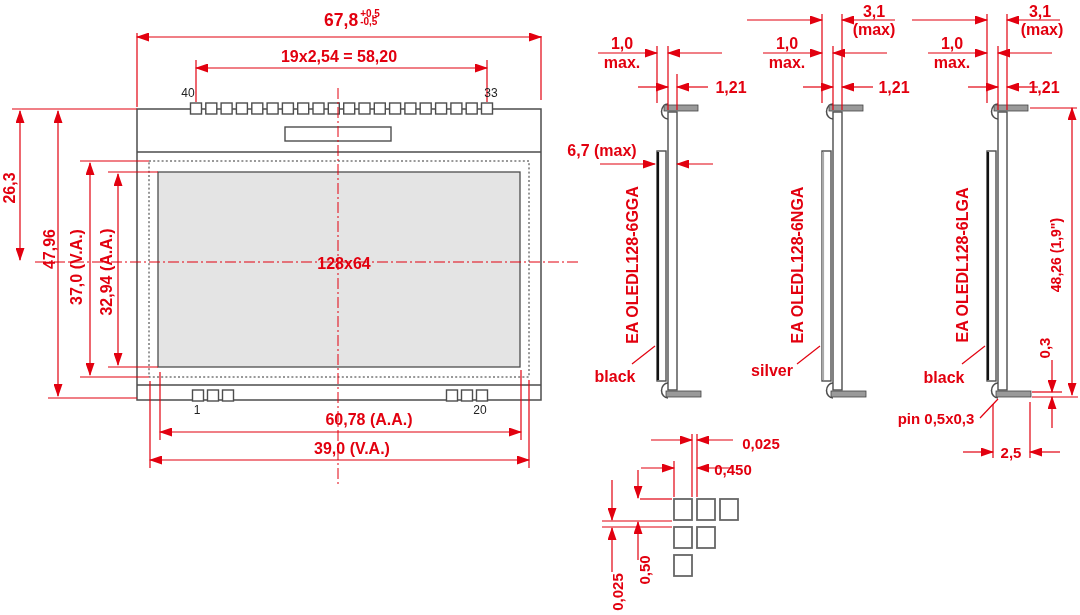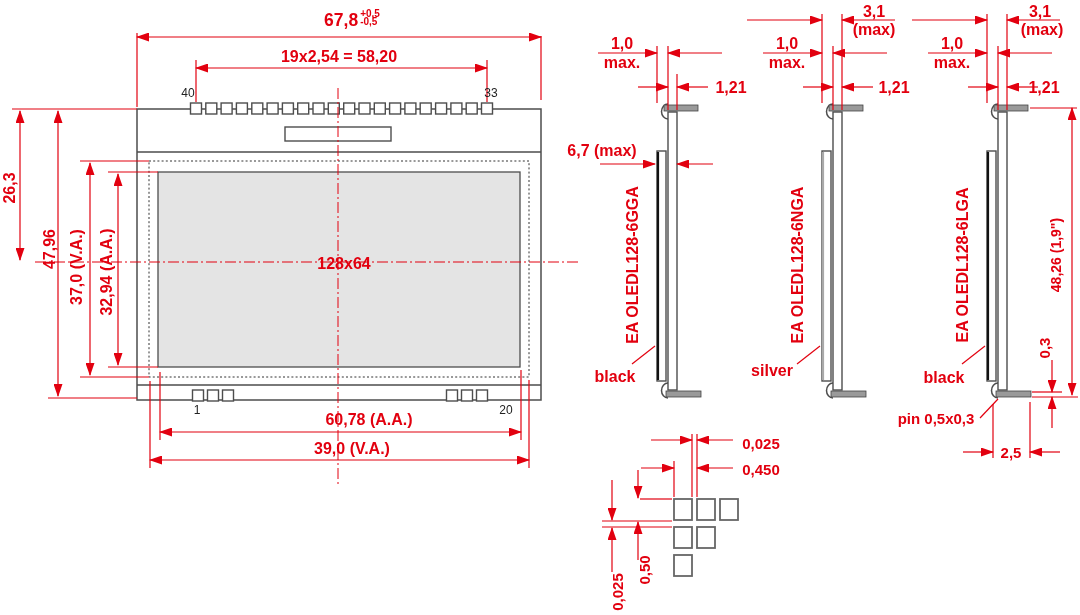--- a/index.html
+++ b/index.html
@@ -218,21 +218,21 @@
   </span>
   <span class="lbl s16" style="left:339px;top:57px">19x2,54 = 58,20</span>
   <span class="lbl s12 blk" style="left:188px;top:93px">40</span>
   <span class="lbl s12 blk" style="left:491px;top:93px">33</span>
   <span class="lbl s16 rot" style="left:10px;top:188px">26,3</span>
   <span class="lbl s16 rot" style="left:50px;top:249px">47,96</span>
   <span class="lbl s16 rot" style="left:77px;top:267px">37,0 (V.A.)</span>
   <span class="lbl s16 rot" style="left:107px;top:272px">32,94 (A.A.)</span>
   <span class="lbl s16" style="left:344px;top:264px">128x64</span>
   <span class="lbl s12 blk" style="left:197px;top:410px">1</span>
-  <span class="lbl s12 blk" style="left:506px;top:410px">20</span>
+  <span class="lbl s12 blk" style="left:480px;top:410px">20</span>
   <span class="lbl s16" style="left:369px;top:420px">60,78 (A.A.)</span>
   <span class="lbl s16" style="left:352px;top:449px">39,0 (V.A.)</span>
 
   <span class="lbl s16" style="left:602px;top:151px">6,7 (max)</span>
   <span class="lbl s16" style="left:622px;top:44px">1,0</span>
   <span class="lbl s16" style="left:622px;top:63px">max.</span>
   <span class="lbl s16" style="left:731px;top:88px">1,21</span>
   <span class="lbl s16 rot" style="left:633px;top:265px">EA OLEDL128-6GGA</span>
   <span class="lbl s16" style="left:615px;top:377px">black</span>
 
@@ -250,16 +250,16 @@
   <span class="lbl s16" style="left:952px;top:63px">max.</span>
   <span class="lbl s16" style="left:1044px;top:88px">1,21</span>
   <span class="lbl s16 rot" style="left:963px;top:265px">EA OLEDL128-6LGA</span>
   <span class="lbl s16" style="left:944px;top:378px">black</span>
   <span class="lbl s14 rot" style="left:1056px;top:255px">48,26 (1,9")</span>
   <span class="lbl s15 rot" style="left:1044px;top:348px">0,3</span>
   <span class="lbl s15" style="left:1011px;top:452px">2,5</span>
   <span class="lbl s15" style="left:936px;top:418px">pin 0,5x0,3</span>
 
   <span class="lbl s15" style="left:761px;top:443px">0,025</span>
-  <span class="lbl s15" style="left:761px;top:469px">0,450</span>
+  <span class="lbl s15" style="left:733px;top:469px">0,450</span>
   <span class="lbl s15 rot" style="left:644px;top:570px">0,50</span>
   <span class="lbl s15 rot" style="left:617px;top:592px">0,025</span>
 </div>
 
 </body></html>

